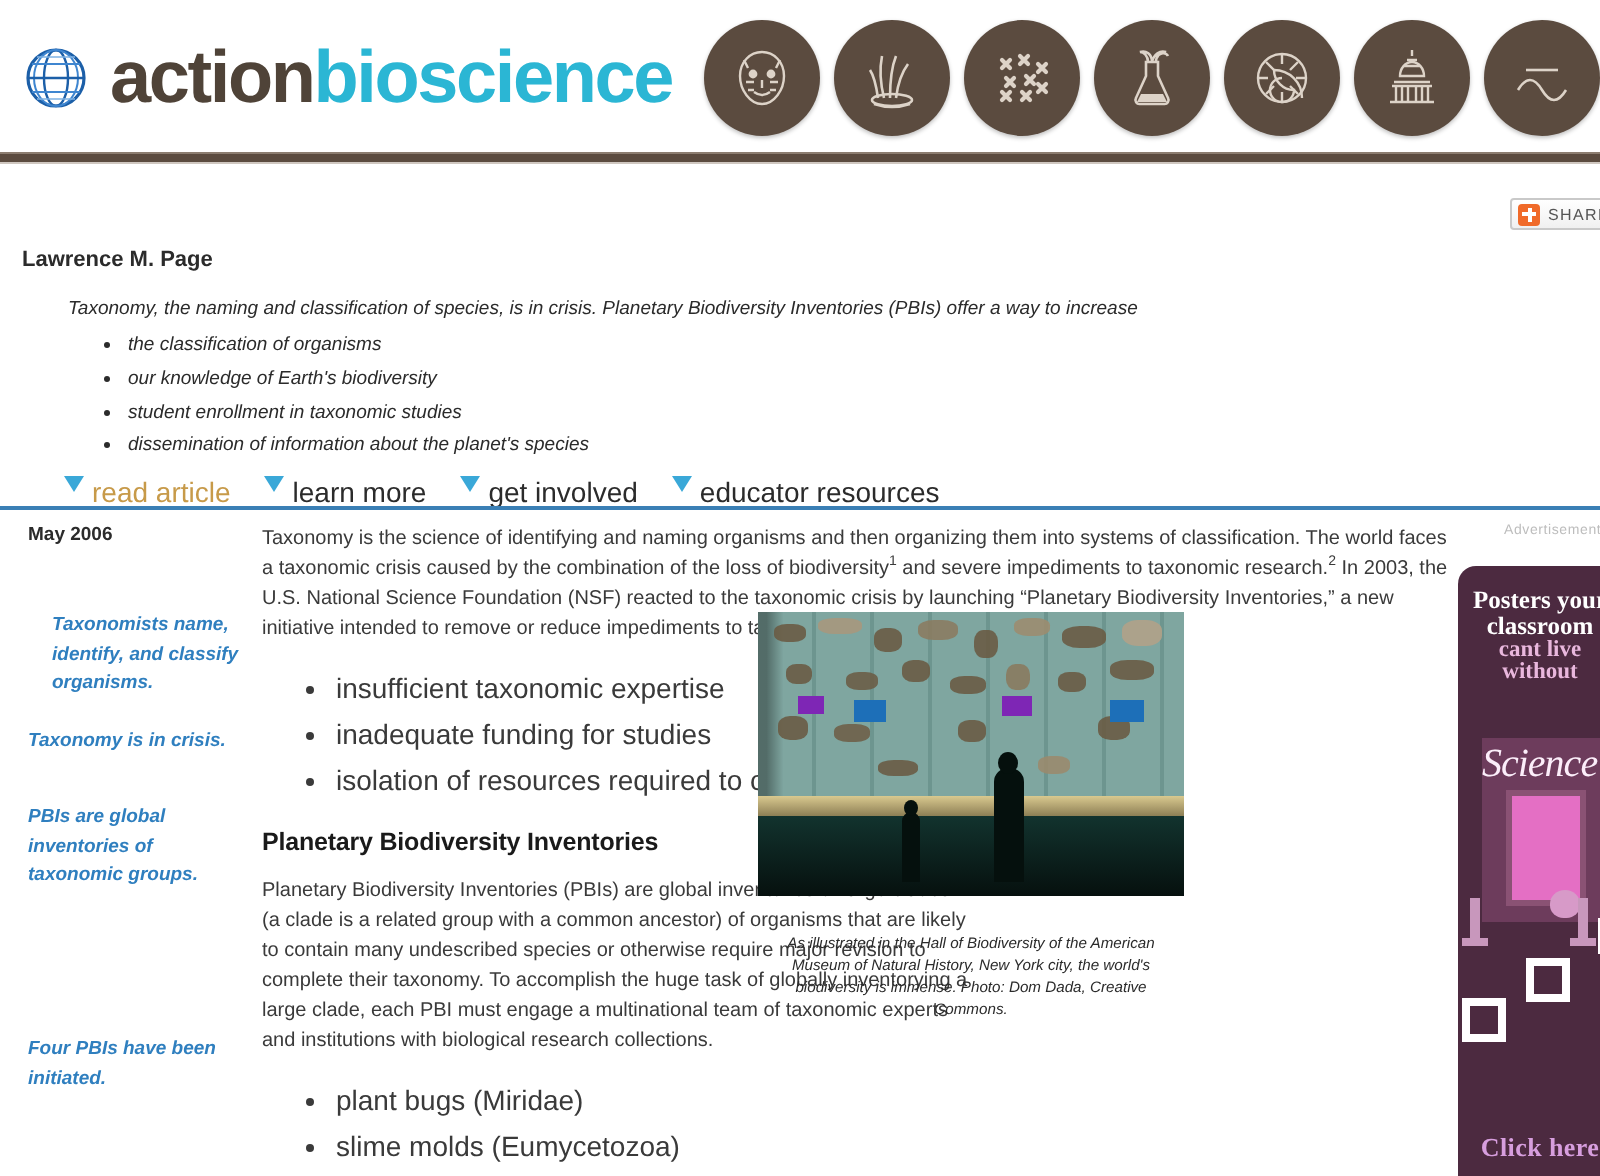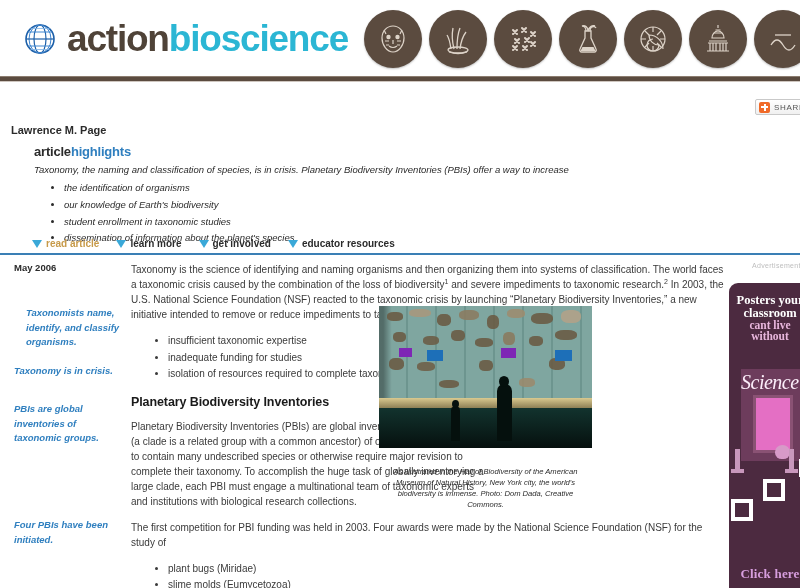--- a/index.html
+++ b/index.html
@@ -8,21 +8,21 @@
     margin: 0; padding: 0;
     width: 800px; height: 588px;
     overflow: hidden;
     background: #ffffff;
     font-family: "Liberation Sans", sans-serif;
   }
   .page { position: relative; width: 800px; height: 588px; background: #fff; }
 
   
   .header {
-    position: absolute; top: 0; left: 12px; width: 694px; height: 77px;
+    position: absolute; top: 0; left: 0; width: 694px; height: 77px;
     background: #ffffff;
     display: flex; align-items: center;
   }
   .logo-block { display: flex; align-items: center; padding-left: 9px; }
   .globe-icon { width: 38px; height: 38px; flex: 0 0 38px; margin-right: 8px; }
   .logo-text {
     font-size: 37px; font-weight: bold; letter-spacing: -1.2px;
     line-height: 1; white-space: nowrap;
   }
   .logo-action { color: #4f4338; }
@@ -87,21 +87,21 @@
   .hl-list li {
     font-size: 9.5px; font-style: italic; color: #2b2b2b;
     line-height: 1.75; list-style: disc;
   }
 
   
   .navbar {
     position: absolute; top: 238px; left: 32px;
     display: flex; align-items: center; gap: 17px;
   }
-  .navitem { display: flex; align-items: center; gap: 4px; font-size: 10px; font-weight: bold; }
+  .navitem { display: flex; align-items: flex-start; gap: 4px; font-size: 14px; font-weight: normal; }
   .tri {
     width: 0; height: 0; flex: 0 0 9px;
     border-left: 5px solid transparent; border-right: 5px solid transparent;
     border-top: 8px solid #3aa8d8;
   }
   .nav-read { color: #c79a49; }
   .nav-dark { color: #2b2b2b; }
   .nav-rule {
     position: absolute; top: 253px; left: 0; width: 800px; height: 2px;
     background: #3a7fb5;
@@ -122,21 +122,21 @@
   .sb-q4 { position: absolute; top: 256px; left: 0; width: 120px; }
 
   .article { position: absolute; top: 0; left: 131px; width: 600px; }
   .p {
     font-size: 10px; color: #3a3a3a; line-height: 1.5; margin: 0 0 11px 0;
   }
   .p sup { font-size: 7px; vertical-align: super; line-height: 0; }
   .ul {
     margin: 0 0 12px 0; padding-left: 37px;
   }
-  .ul li { font-size: 10px; color: #3a3a3a; line-height: 1.65; list-style: disc; }
+  .ul li { font-size: 14px; color: #3a3a3a; line-height: 1.65; list-style: disc; }
   .h2 {
     font-size: 12.5px; font-weight: bold; color: #1a1a1a;
     margin: 6px 0 10px 0; letter-spacing: -.1px;
   }
   .body-w { width: 355px; }
   .body-wide { width: 596px; }
 
   
   .figure { position: absolute; top: 44px; left: 379px; width: 213px; }
   .fig-img {
@@ -319,24 +319,23 @@
   <div class="header-rule"></div>
 
   <div class="author">Lawrence M. Page</div>
 
   <div class="share-btn">
     <span class="share-ico"></span>
     <span>SHARE</span>
   </div>
 
   <div class="highlights">
-    <div class="hl-head"><span class="a">article</span><span class="b">highlights</span></div>
     <div class="hl-intro">Taxonomy, the naming and classification of species, is in crisis. Planetary Biodiversity Inventories (PBIs) offer a way to increase</div>
     <ul class="hl-list">
-      <li>the identification of organisms</li>
+      <li>the classification of organisms</li>
       <li>our knowledge of Earth's biodiversity</li>
       <li>student enrollment in taxonomic studies</li>
       <li>dissemination of information about the planet's species</li>
     </ul>
   </div>
 
   <div class="navbar">
     <div class="navitem">
       <span class="tri"></span>
       <span class="nav-read">read article</span>
@@ -372,21 +371,20 @@
       <ul class="ul">
         <li>insufficient taxonomic expertise</li>
         <li>inadequate funding for studies</li>
         <li>isolation of resources required to complete taxonomic research</li>
       </ul>
 
       <h2 class="h2">Planetary Biodiversity Inventories</h2>
 
       <p class="p body-w">Planetary Biodiversity Inventories (PBIs) are global inventories of large clades (a clade is a related group with a common ancestor) of organisms that are likely to contain many undescribed species or otherwise require major revision to complete their taxonomy. To accomplish the huge task of globally inventorying a large clade, each PBI must engage a multinational team of taxonomic experts and institutions with biological research collections.</p>
 
-      <p class="p body-wide">The first competition for PBI funding was held in 2003. Four awards were made by the National Science Foundation (NSF) for the study of</p>
 
       <ul class="ul">
         <li><span>plant bugs (Miridae)</span></li>
         <li><span>slime molds (Eumycetozoa)</span></li>
 
       </ul>
     </div>
 
     <figure class="figure" style="margin:0">
       <div class="fig-img">

